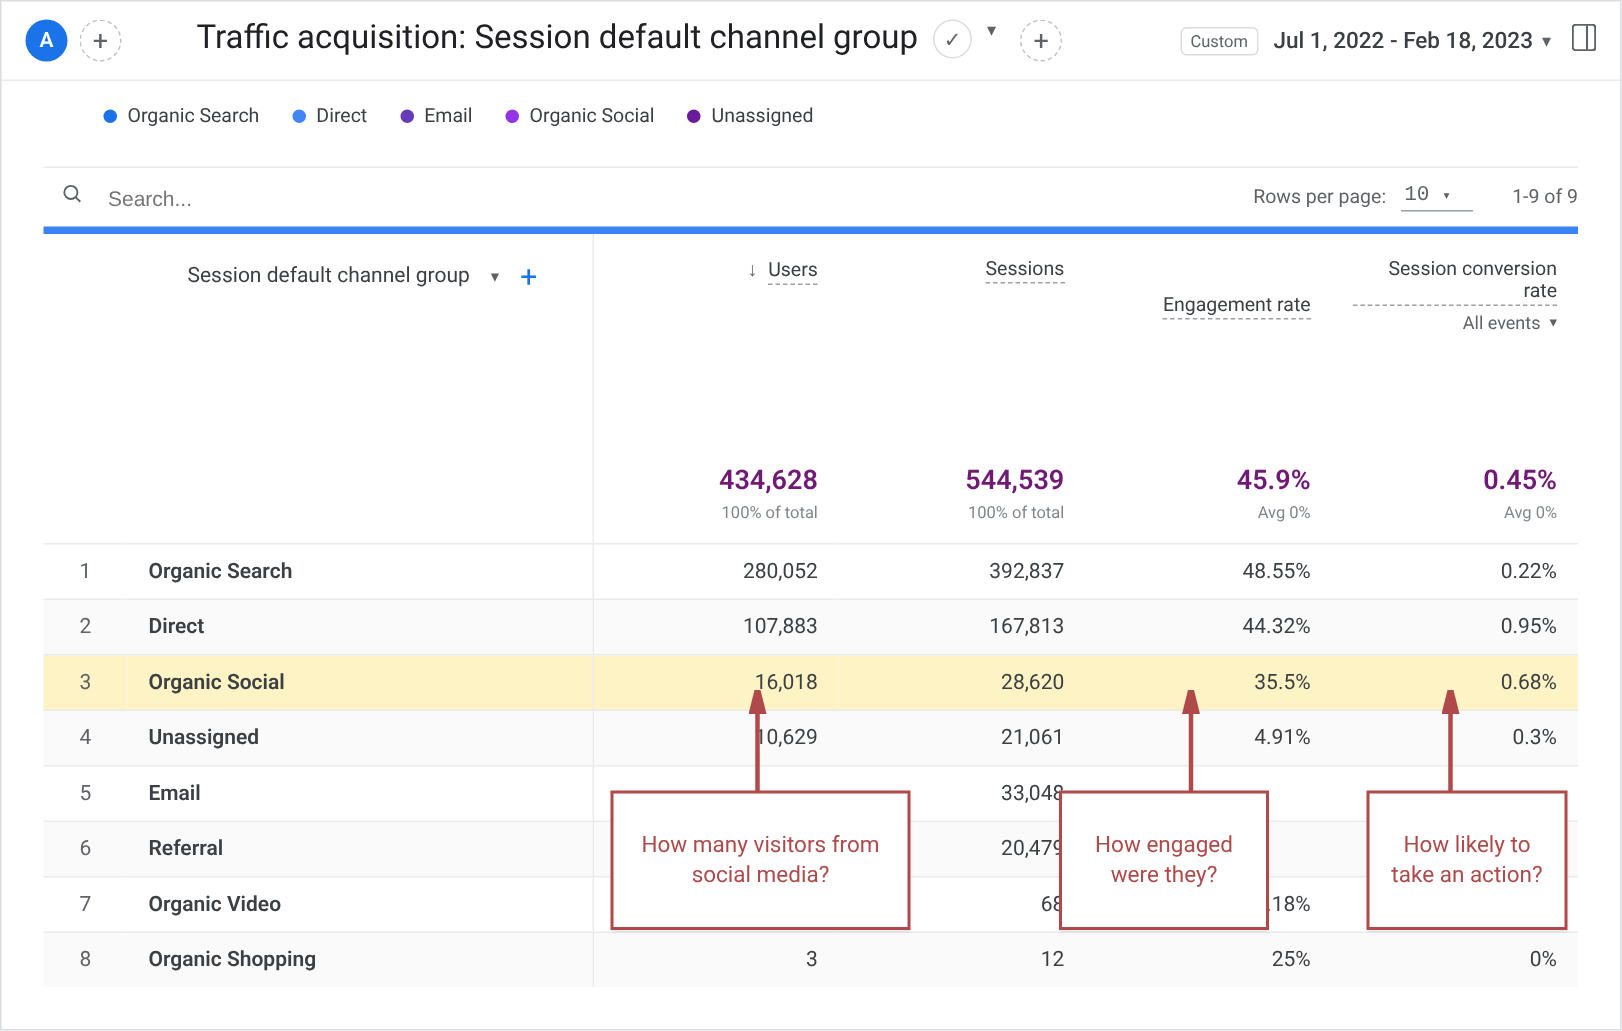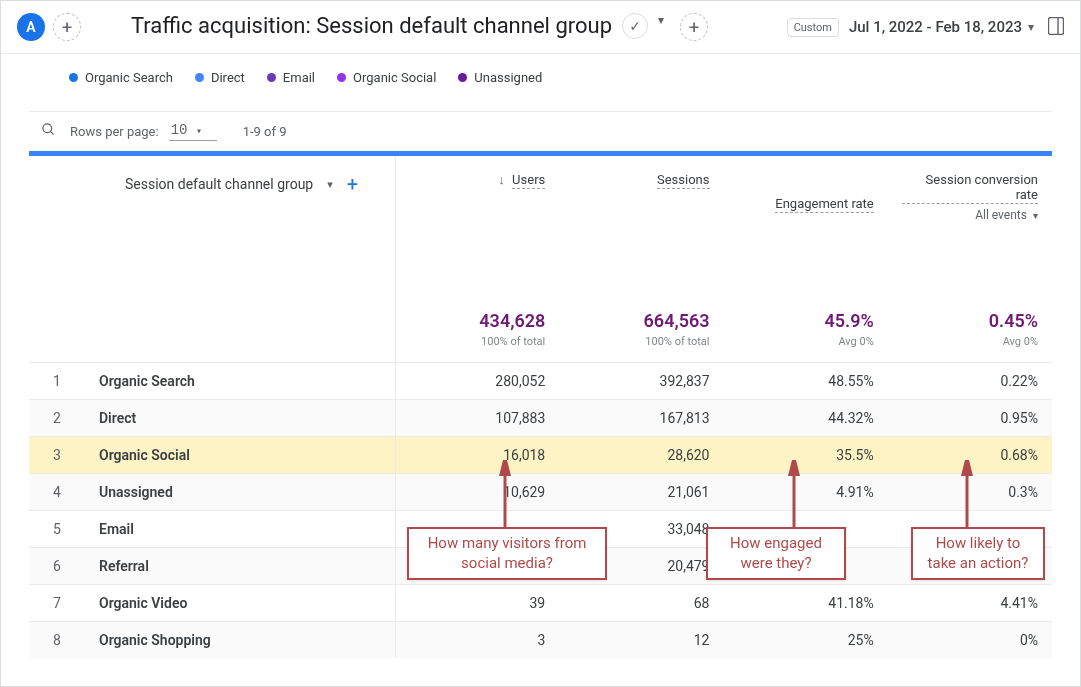--- a/index.html
+++ b/index.html
@@ -112,21 +112,21 @@
     width:1px; background:#ebebeb;
   }
   
   .anno {
     position:absolute;
     border:2px solid #b04a4a;
     background:#fff;
     color:#b04a4a;
     font-size:15px;
     text-align:center;
-    padding:4px 12px;
+    padding:24px 12px;
     line-height:1.35;
     box-shadow:0 1px 2px rgba(0,0,0,0.1);
   }
   .arrow {
     position:absolute;
     color:#b04a4a;
   }
   .arrow svg { display:block; }
 </style>
 </head>
@@ -178,20 +178,21 @@
     </div>
   </div>
 
 <div class="search-row">
   <span class="mag">
     <svg width="15" height="15" viewBox="0 0 24 24" fill="none" stroke="#5f6368" stroke-width="2">
         <circle cx="10" cy="10" r="7"></circle>
         <line x1="20" y1="20" x2="15" y2="15"></line>
       </svg>
   </span>
+  <input class="search-input" placeholder="Search..." style="">
   <div class="rpp">
     <span>Rows per page:</span>
     <span class="rpp-select">
       <span>10</span> <span style="font-size:10px;color:#5f6368;">▾</span>
     </span>
   </div>
   <span class="range-lbl">1-9 of 9</span>
 </div>
 
 <div class="table-wrap">
@@ -230,21 +231,21 @@
               <span style="font-size:10px;">▾</span>
           </div>
         </th>
       </tr>
     </thead>
     <tbody>
       <tr class="totals">
         <td></td>
           <td></td>
         <td>434,628</td>
-        <td>664,563</td>
+        <td>544,539</td>
         <td>45.9%</td>
         <td>0.45%</td>
       </tr>
       <tr class="totals-sub">
         <td></td>
           <td></td>
         <td>100% of total</td>
         <td>100% of total</td>
         <td>Avg 0%</td>
         <td>Avg 0%</td>

